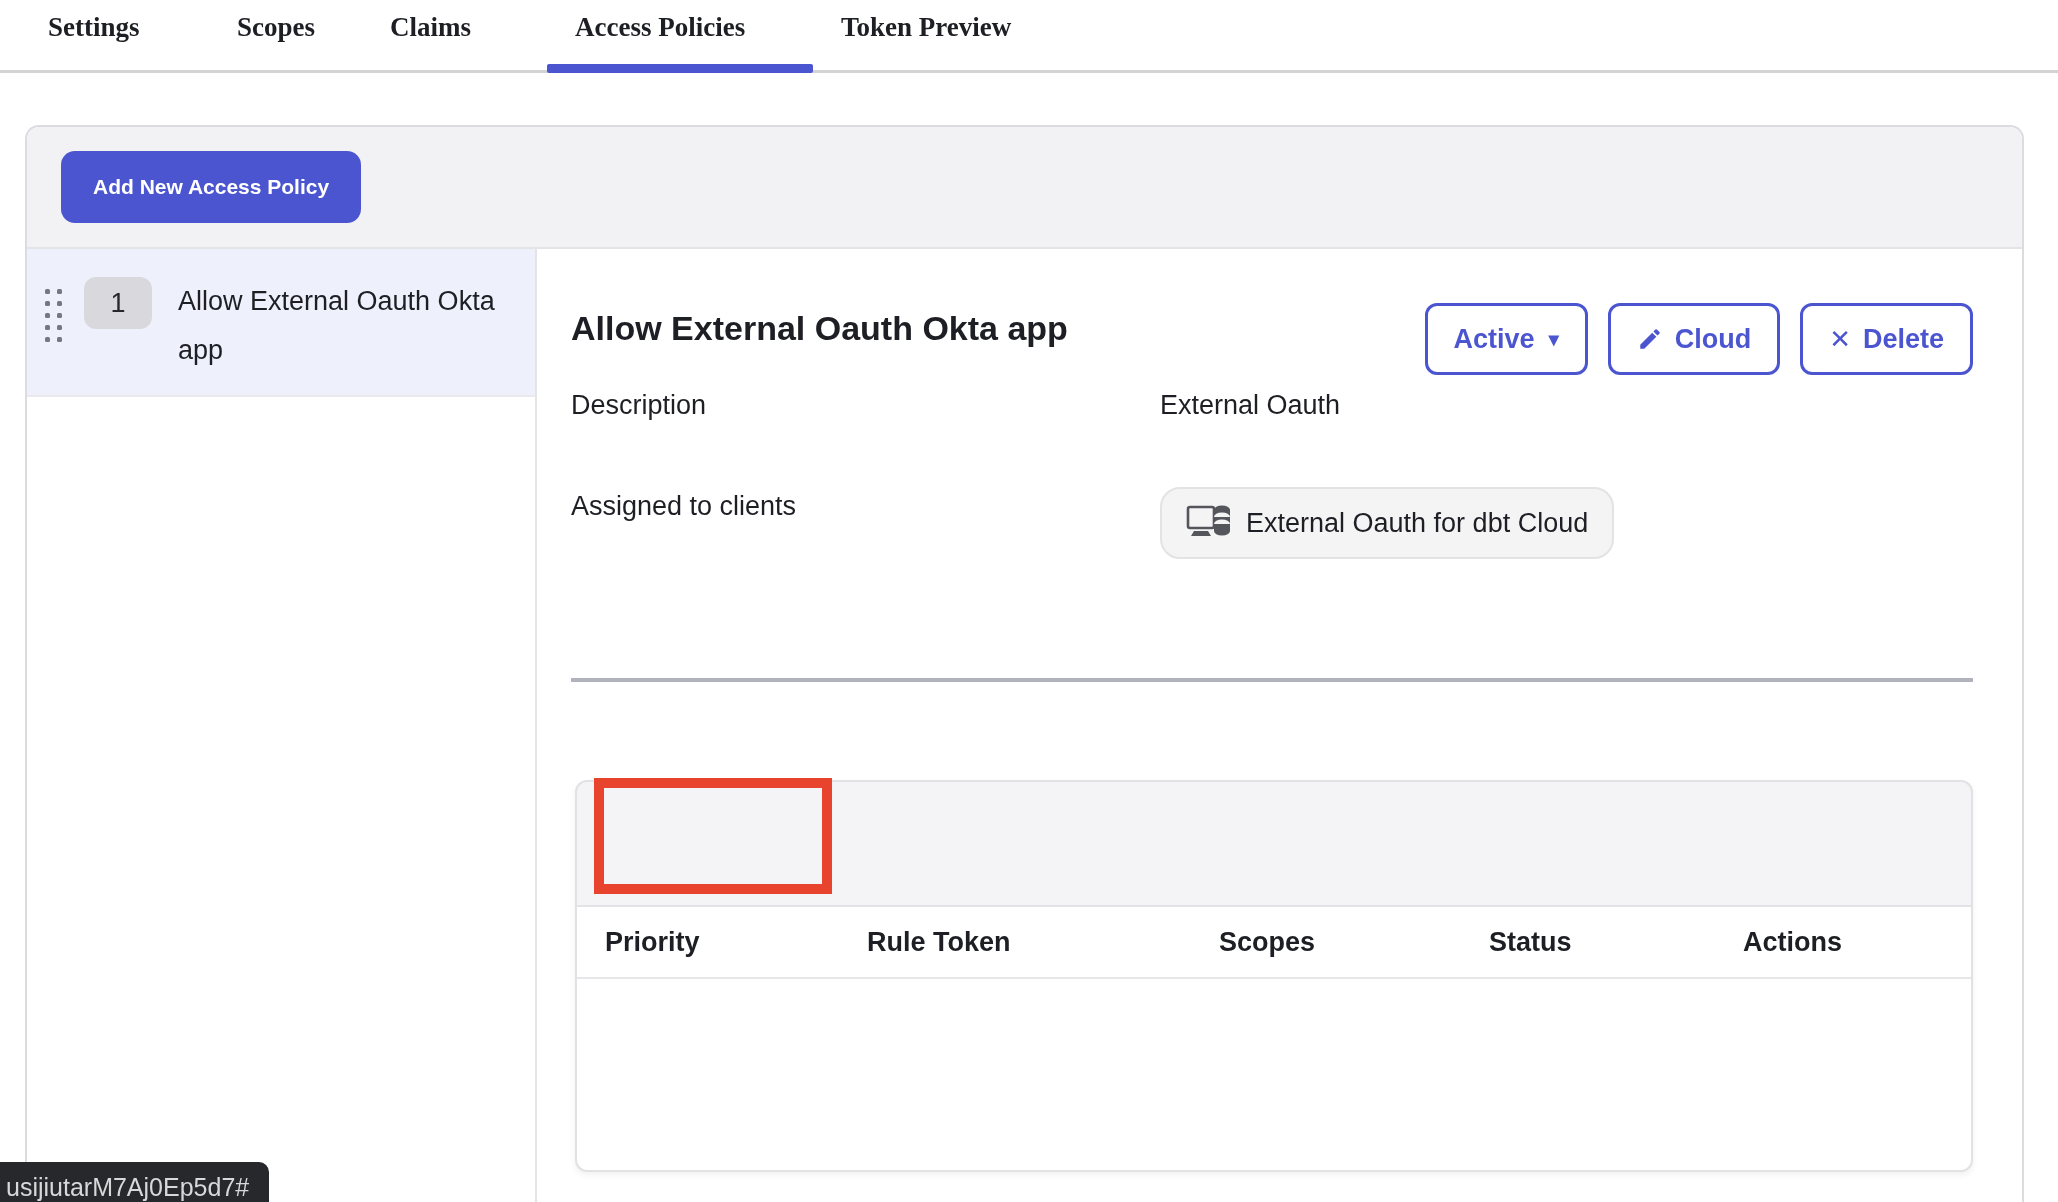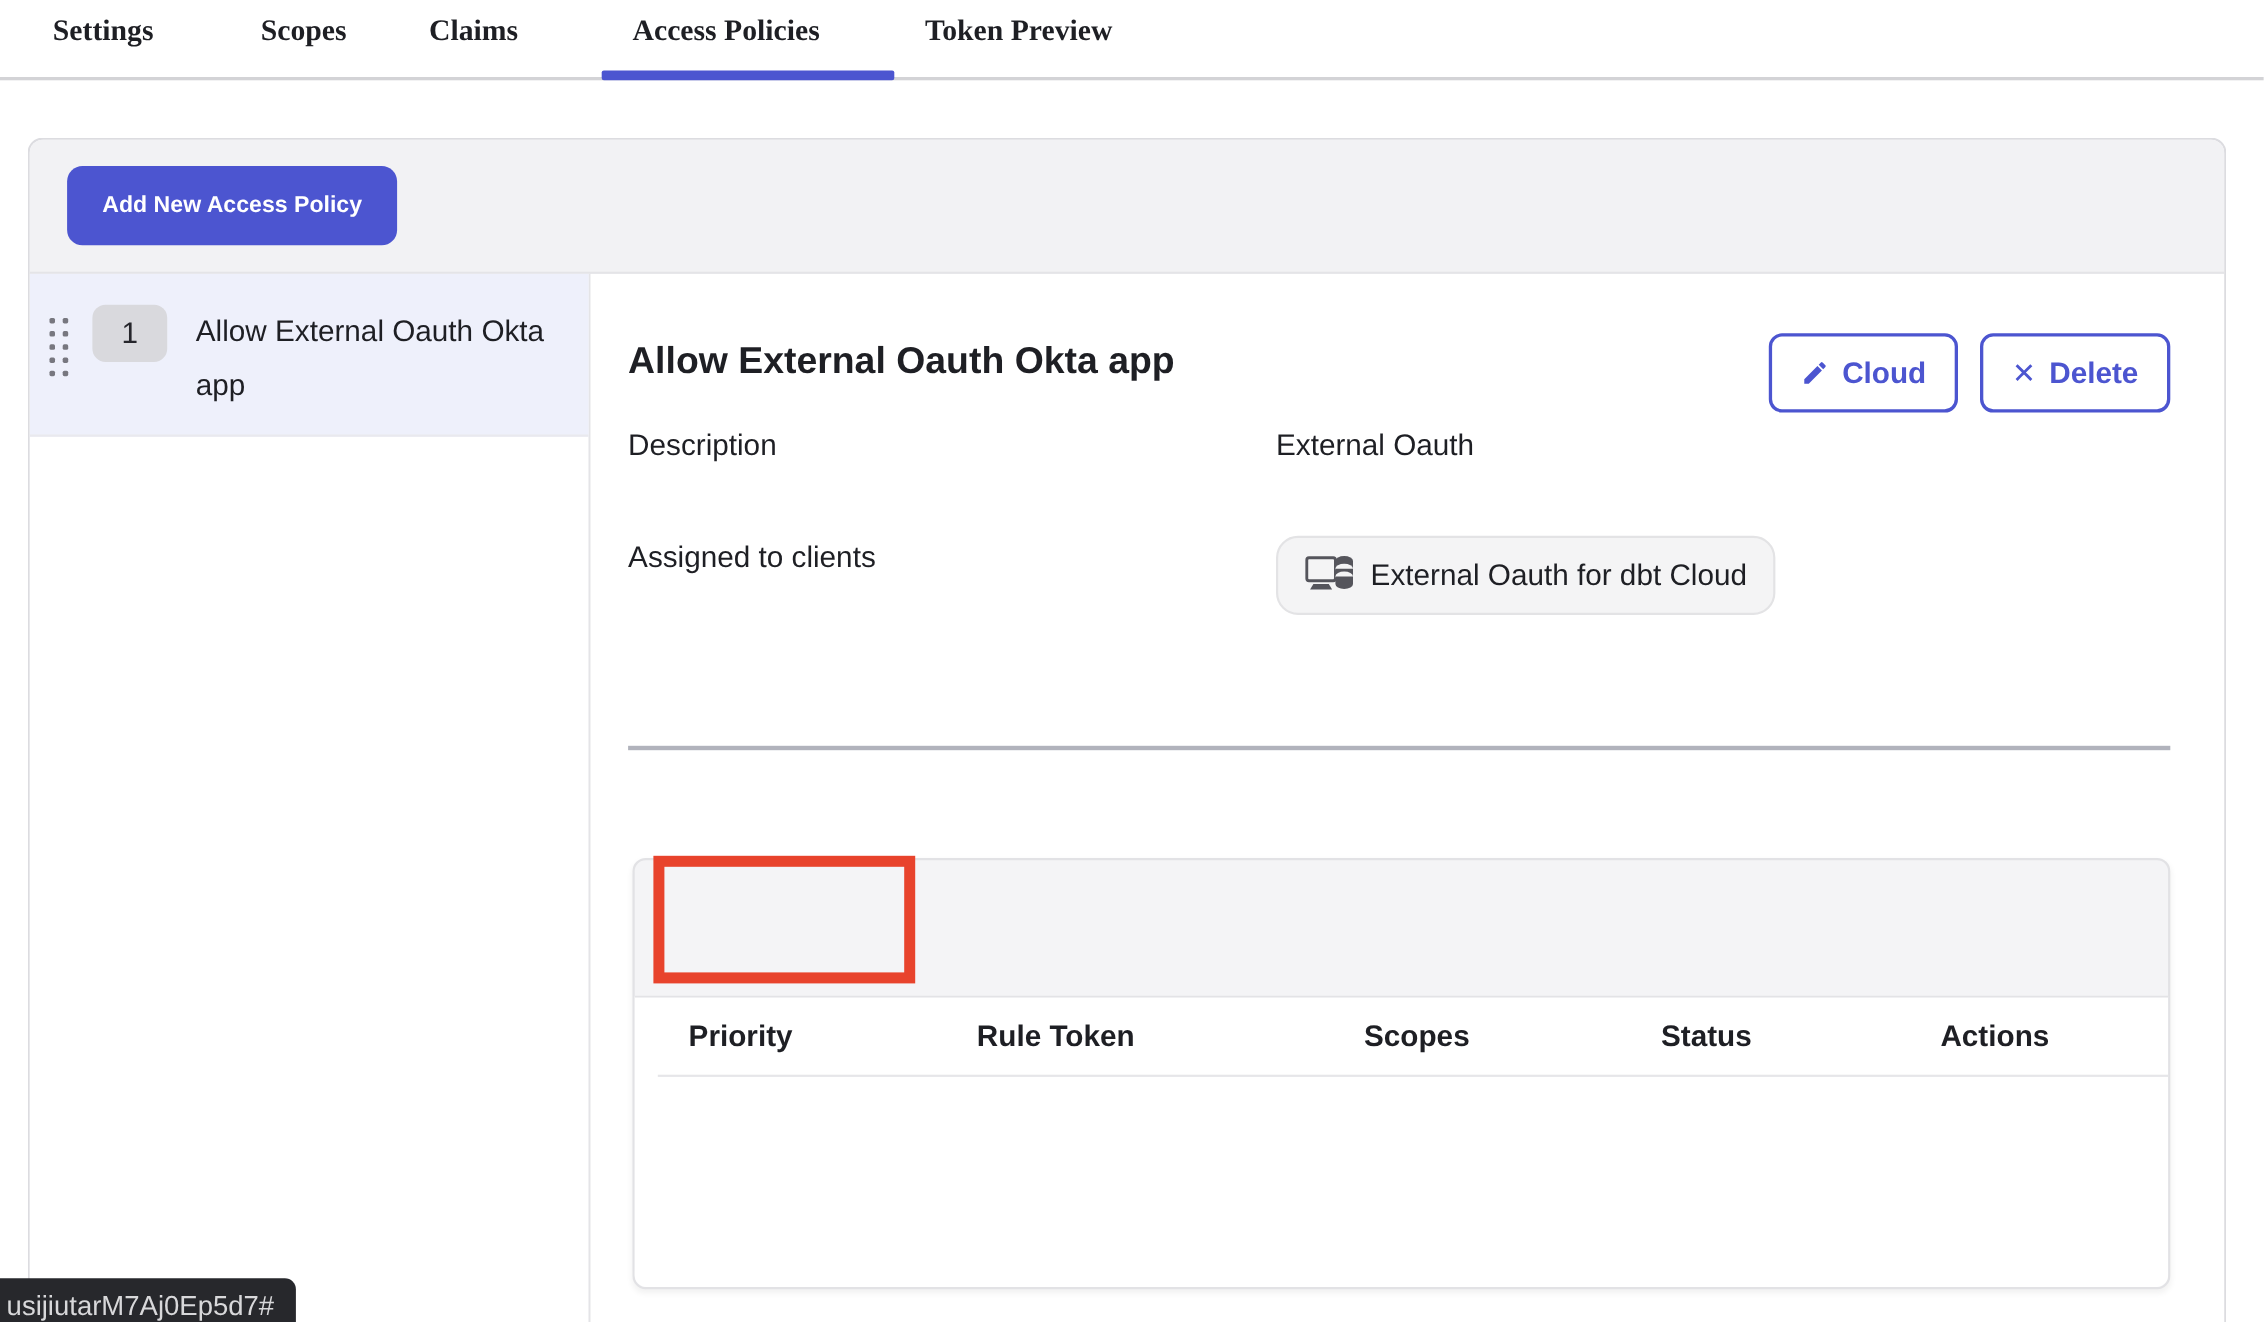--- a/index.html
+++ b/index.html
@@ -78,21 +78,21 @@
   .annotation-box{
     position:absolute;left:17px;top:-4px;width:238px;height:116px;
     border:10px solid #e8432c;box-sizing:border-box;z-index:3;pointer-events:none;
   }
   .add-rule{
     position:absolute;left:49px;top:22px;width:166px;height:74px;
     padding:0;border-radius:16px;z-index:2;
   }
   .rules-table{
     position:absolute;left:0;right:0;top:123px;bottom:0;
-    background:#fff;border-top:2px solid #e3e3e6;border-radius:0 0 11px 11px;padding-left:21px;
+    background:#fff;border-top:2px solid #e3e3e6;border-radius:0 0 11px 11px;
   }
   .thead{height:72px;border-bottom:2px solid #e6e6e9;display:flex;align-items:center;padding-left:28px;box-sizing:border-box;}
   .th{font-size:27px;font-weight:700;}
   .col-priority{width:262px;}
   .col-rulename{width:352px;}
   .col-scopes{width:270px;}
   .col-status{width:254px;}
   .col-actions{flex:1;}
   .tbody-empty{height:225px;}
   
@@ -140,20 +140,24 @@
         <span class="policy-num">1</span>
         <span class="policy-name">Allow External Oauth Okta app</span>
       </div>
     </div>
 
     <div class="detail">
 
       <div class="detail-head">
         <div class="detail-title">Allow External Oauth Okta app</div>
         <div class="btn-group">
+          <button class="btn-outline">
+            <span>Active</span>
+            <span class="caret">▾</span>
+          </button>
           <button class="btn-outline">
             <svg class="edit-svg" viewBox="0 0 24 24">
                 <path d="M3 17.25V21h3.75L17.81 9.94l-3.75-3.75L3 17.25zM20.71 7.04a.996.996 0 0 0 0-1.41l-2.34-2.34a.996.996 0 0 0-1.41 0l-1.83 1.83 3.75 3.75 1.83-1.83z"></path>
               </svg>
             <span>Cloud</span>
           </button>
           <button class="btn-outline">
             <span class="x-glyph">✕</span>
             <span>Delete</span>
           </button>

